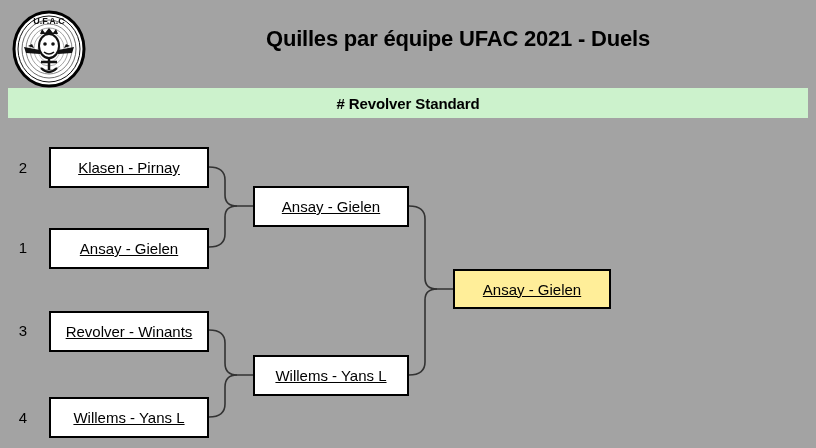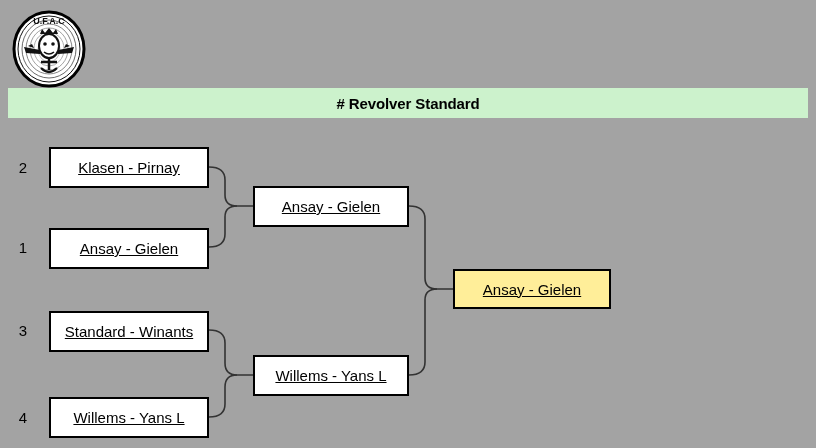--- a/index.html
+++ b/index.html
@@ -143,20 +143,21 @@
       <circle cx="43" cy="34" r="1.8" fill="#111111"></circle>
       <path d="M34 42 Q39 46 44 42" fill="none" stroke="#111111" stroke-width="1.6"></path>
 
       <path d="M39 48 L39 60" stroke="#111111" stroke-width="2.5"></path>
       <path d="M31 52 L47 52" stroke="#111111" stroke-width="2.5"></path>
       <path d="M31 58 Q39 66 47 58" fill="none" stroke="#111111" stroke-width="2.2"></path>
       <text x="39" y="14" font-family="Liberation Sans, sans-serif" font-size="9" font-weight="bold" text-anchor="middle" fill="#111111">U.F.A.C</text>
     </svg>
   </div>
 
+  <div class="page-title">Quilles par équipe UFAC 2021 - Duels</div>
 
   <div class="category-bar">
     <span class="category-bar-label"># Revolver Standard</span>
   </div>
 
   <div class="bracket">
 
     <svg class="connectors" viewBox="0 0 816 448" xmlns="http://www.w3.org/2000/svg">
 
       <path d="M209 167 Q225 167 225 180 L225 195 Q225 206 237 206 L253 206" fill="none" stroke="#333333" stroke-width="1.6"></path>
@@ -174,21 +175,21 @@
       <span class="label">Klasen - Pirnay</span>
     </div>
 
     <div class="seed" style="left:10px; top:240px;">1</div>
     <div class="match-box" style="left:49px; top:228px; width:160px; height:41px;">
       <span class="label">Ansay - Gielen</span>
     </div>
 
     <div class="seed" style="left:10px; top:323px;">3</div>
     <div class="match-box" style="left:49px; top:311px; width:160px; height:41px;">
-      <span class="label">Standard - Winants</span>
+      <span class="label">Revolver - Winants</span>
     </div>
 
     <div class="seed" style="left:10px; top:410px;">4</div>
     <div class="match-box" style="left:49px; top:397px; width:160px; height:41px;">
       <span class="label">Willems - Yans L</span>
     </div>
 
     <div class="match-box" style="left:253px; top:186px; width:156px; height:41px;">
       <span class="label">Ansay - Gielen</span>
     </div>

